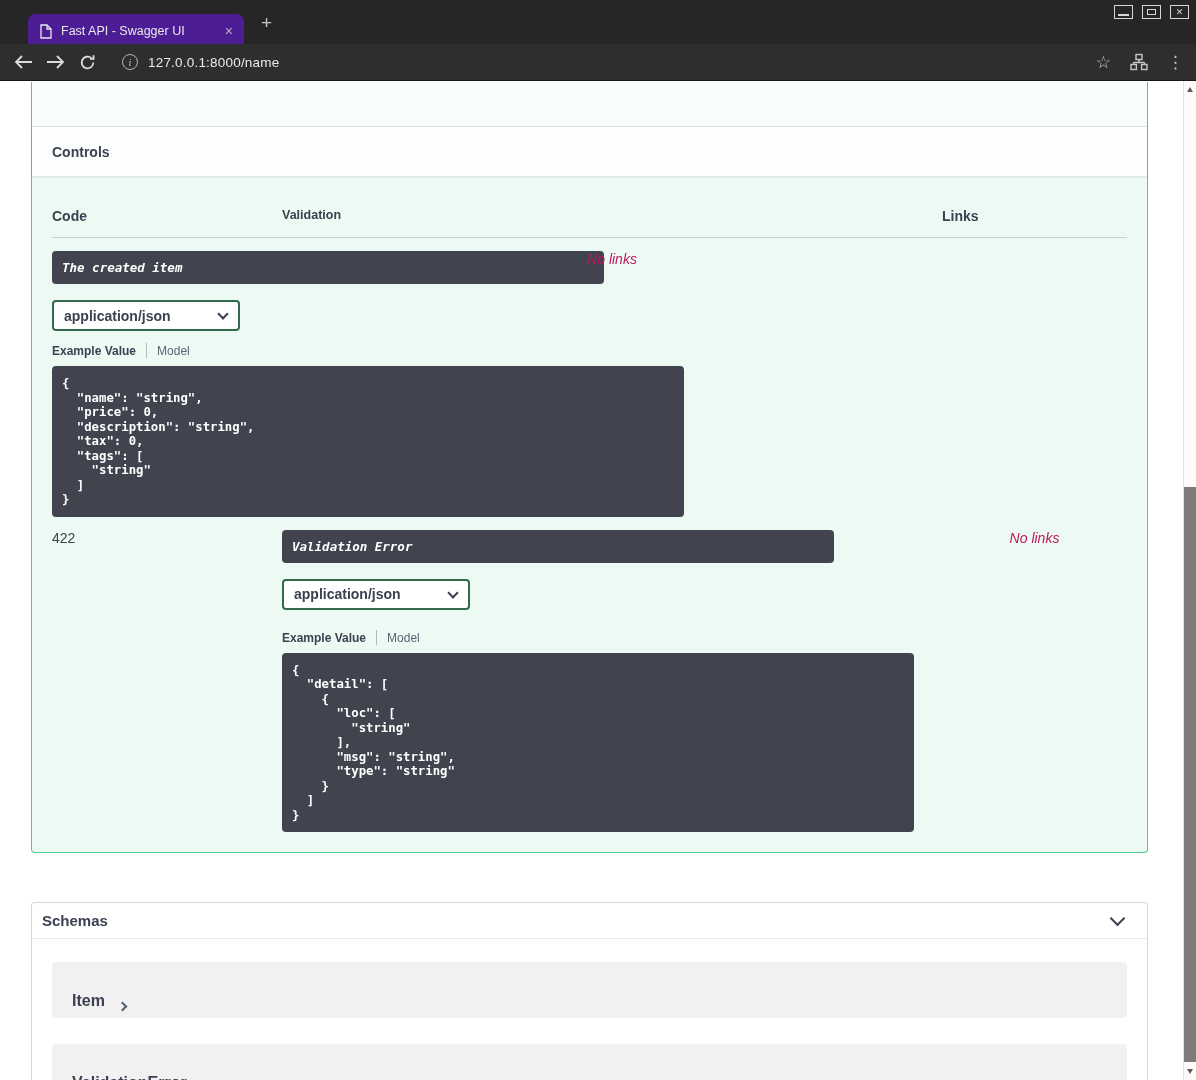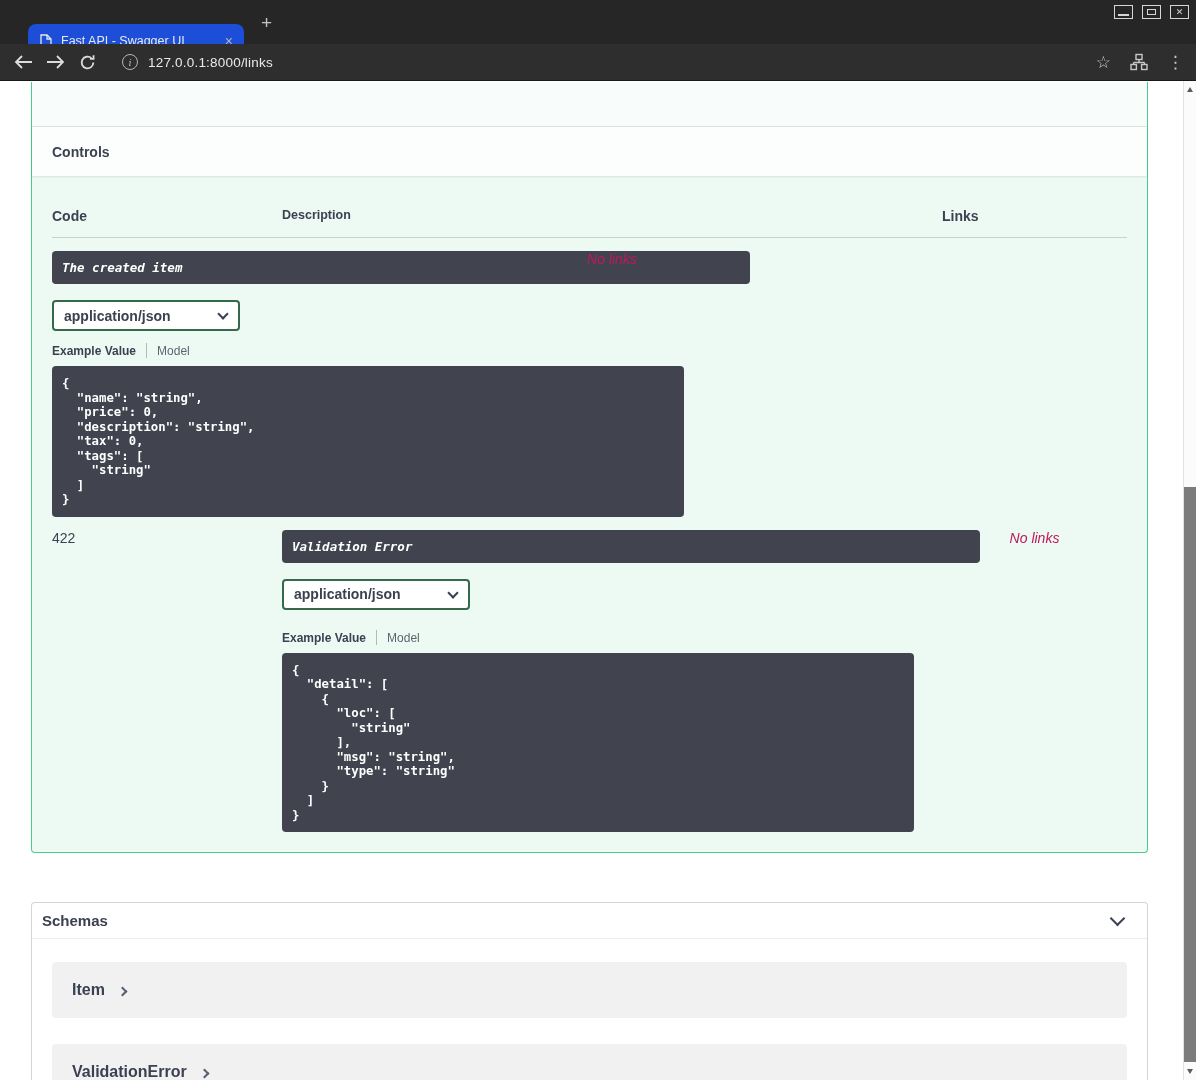--- a/index.html
+++ b/index.html
@@ -5,22 +5,22 @@
   * { box-sizing: border-box; }
   html,body { margin:0; padding:0; }
   body {
     width:1196px; height:1080px; overflow:hidden; position:relative;
     background:#fff; font-family:"Liberation Sans", sans-serif;
   }
 
   
   .titlebar { position:absolute; top:0; left:0; right:0; height:44px; background:#262626; }
   .browser-tab {
-    position:absolute; left:28px; top:24px; width:216px; height:34px;
-    background:#1d4ed8; border-radius:8px 8px 0 0;
+    position:absolute; left:28px; top:14px; width:216px; height:34px;
+    background:#4c1d95; border-radius:8px 8px 0 0;
     display:flex; align-items:center; padding:0 8px 0 11px; color:#e8e8e8;
   }
   .tab-title { font-size:12.5px; margin-left:9px; flex:1; white-space:nowrap; overflow:hidden; }
   .tab-close { color:#b5b5b5; font-size:14px; padding:0 3px; cursor:default; }
   .new-tab-btn { position:absolute; left:261px; top:13px; color:#c2c2c2; font-size:19px; line-height:19px; }
   .win-controls { position:absolute; right:7px; top:5px; display:flex; gap:9px; }
   .win-btn { width:19px; height:14px; border:1px solid #d6d6d6; position:relative;
              display:flex; align-items:center; justify-content:center; color:#d6d6d6; font-size:9px; }
   .win-btn.min::after { content:""; position:absolute; left:3px; right:3px; bottom:2px; height:2px; background:#d6d6d6; }
   .win-btn.max::after { content:""; position:absolute; left:4px; right:4px; top:3px; bottom:3px; border:1px solid #d6d6d6; }
@@ -59,21 +59,21 @@
   .opblock-header h4 { margin:0; font-size:14px; font-weight:bold; color:#3b4151; }
   .responses-body { padding:0 20px 20px; }
   .resp-grid { display:grid; grid-template-columns:230px 660px 1fr; }
   .table-head { padding:32px 0 13px; border-bottom:1px solid rgba(59,65,81,.22); color:#3b4151; font-weight:bold; }
   .th-code, .th-links { font-size:14px; }
   .th-desc { font-size:12.5px; }
   .resp-row > div { padding-top:13px; }
   .resp-code { font-size:14px; color:#3b4151; }
   .resp-links { font-size:14px; color:#be185d; font-style:italic;text-align:center; }
   .resp-desc-box {
-    width:698px; padding:9px 10px; background:#41444e; border-radius:4px;
+    width:552px; padding:9px 10px; background:#41444e; border-radius:4px;
     color:#fff; font-family:"DejaVu Sans Mono", monospace; font-style:italic; font-weight:bold; font-size:12.5px;
   }
   .media-select-wrap { position:relative; width:188px; margin-top:16px; }
   .media-select {
     width:100%; height:31px; appearance:none; -webkit-appearance:none;
     border:2px solid #35694c; border-radius:4px; background:#fff;
     font-family:"Liberation Sans", sans-serif; font-weight:bold; font-size:14px; color:#3b4151;
     padding:0 30px 0 10px;
   }
   .select-chevron { position:absolute; right:13px; top:10px; width:8px; height:8px;
@@ -92,21 +92,21 @@
 
   
   .schemas { margin:49px 0 0 31px; width:1117px; border:1px solid rgba(59,65,81,.22); border-radius:4px; background:#fff; }
   .schemas-header { display:flex; align-items:center; justify-content:space-between;
                     padding:9px 24px 9px 10px; border-bottom:1px solid rgba(59,65,81,.1); }
   .schemas-title { font-size:15px; font-weight:bold; color:#3b4151; }
   .schemas-chevron { width:11px; height:11px; border-right:2px solid #3b4151; border-bottom:2px solid #3b4151;
                      transform:rotate(45deg); margin-top:-5px; }
   .schemas-body { padding:23px 20px 30px; }
   .model-row { height:56px; background:rgba(0,0,0,.055); border-radius:4px;
-               display:flex; align-items:center; padding:8px 20px; }
+               display:flex; align-items:flex-end; padding:8px 20px; }
   .model-row + .model-row { margin-top:26px; }
   .model-name { font-size:16px; font-weight:bold; color:#3b4151; }
   .model-chevron { margin-left:14px; width:7px; height:7px; border-right:2px solid #55616f; border-bottom:2px solid #55616f;
                    transform:rotate(-45deg); margin-top:2px; }
 </style>
 </head>
 <body>
 
 <div class="window">
 
@@ -140,21 +140,21 @@
           <path d="M11 2l6 6-6 6M17 8H1" fill="none" stroke="#dcdcdc" stroke-width="1.8"></path>
         </svg>
     </span>
     <span class="nav-btn">
       <svg width="17" height="17" viewBox="0 0 16 16">
           <path d="M13.5 8a5.5 5.5 0 1 1-1.7-3.95" fill="none" stroke="#dcdcdc" stroke-width="1.7"></path>
           <path d="M13.7 1.2v3.4h-3.4" fill="none" stroke="#dcdcdc" stroke-width="1.7"></path>
         </svg>
     </span>
     <span class="info-badge">i</span>
-    <span class="url-text">127.0.0.1:8000/links</span>
+    <span class="url-text">127.0.0.1:8000/name</span>
     <div class="toolbar-right">
       <span class="glyph-icon">☆</span>
       <span style="display:flex;">
         <svg width="18" height="18" viewBox="0 0 18 18">
             <g fill="none" stroke="#c8c8c8" stroke-width="1.4">
               <rect x="6" y="1.5" width="6" height="5"></rect>
               <path d="M9 6.5v3M3.5 9.5h11M3.5 9.5v2M14.5 9.5v2"></path>
               <rect x="1" y="11.5" width="5.4" height="5"></rect>
               <rect x="11.6" y="11.5" width="5.4" height="5"></rect>
             </g>
@@ -168,21 +168,21 @@
 
     <div class="opblock">
       <div class="opblock-strip"></div>
       <div class="opblock-header">
         <h4>Controls</h4>
       </div>
       <div class="responses-body">
 
         <div class="resp-grid table-head">
           <div class="th-code">Code</div>
-          <div class="th-desc">Description</div>
+          <div class="th-desc">Validation</div>
           <div class="th-links">Links</div>
         </div>
 
         <div class="resp-grid resp-row">
           <div>
             <div class="resp-desc-box">The created item</div>
             <div class="media-select-wrap">
               <select class="media-select">
                 <option>application/json</option>
               </select>

